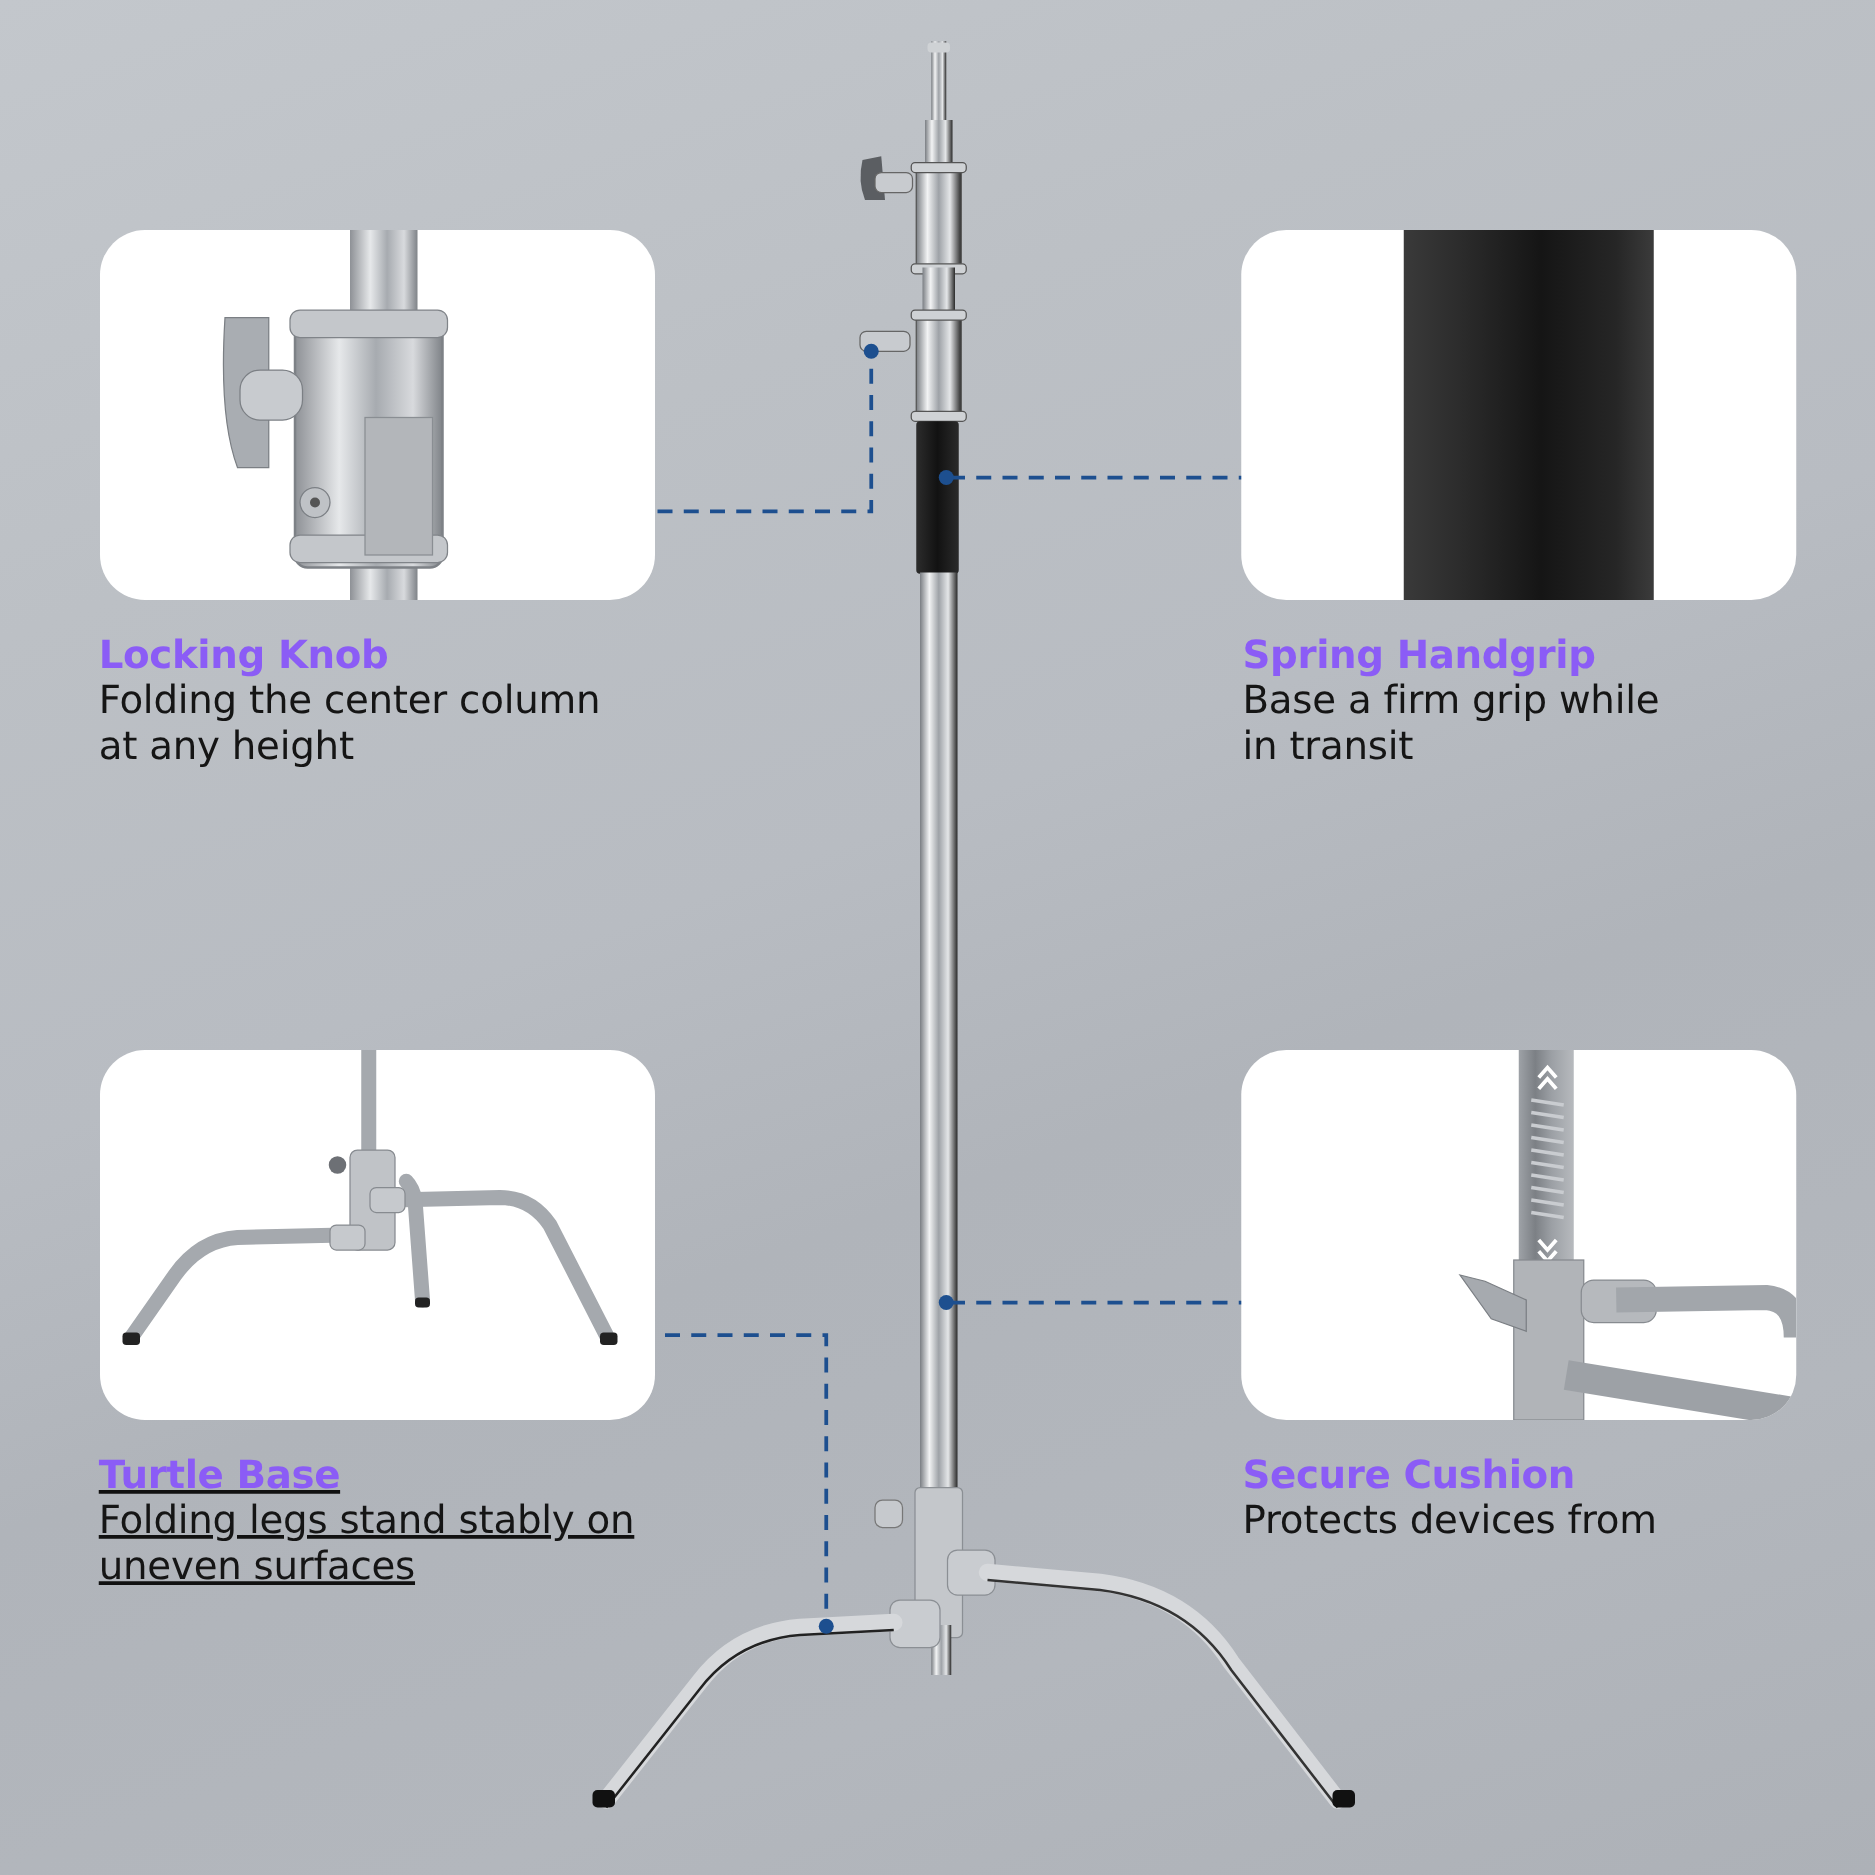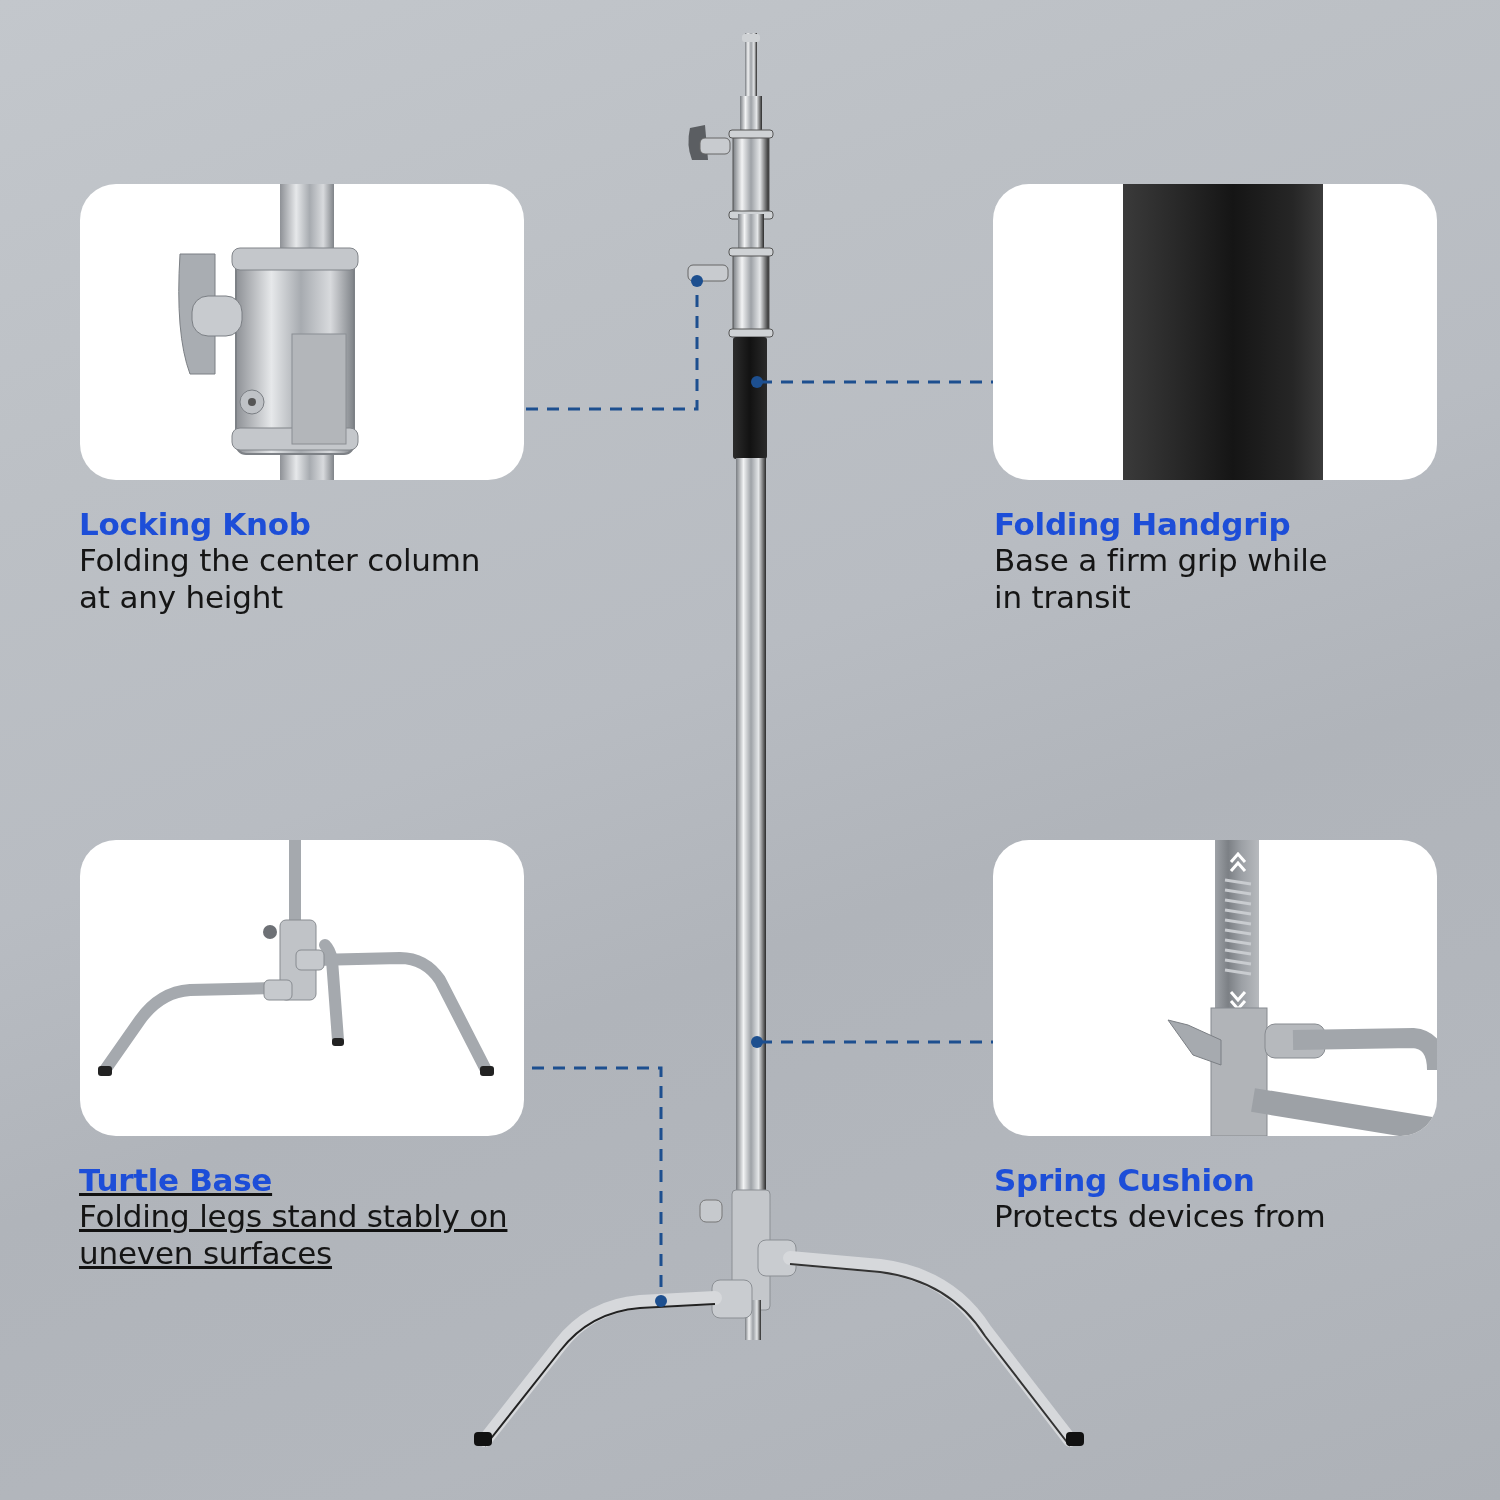--- a/index.html
+++ b/index.html
@@ -8,21 +8,21 @@
       background: linear-gradient(160deg, #c3c7cc 0%, #bcc0c5 25%, #b8bcc2 45%, #b0b4ba 60%, #b3b7bd 80%, #adb1b7 100%);
       font-family: "DejaVu Sans", "Liberation Sans", sans-serif;
       color: #111;
     }
     .card {
       position: absolute; width: 444px; height: 296px;
       background: #ffffff; border-radius: 36px; overflow: hidden;
     }
     .caption { position: absolute; width: 470px; }
     .caption .title {
-      font-weight: bold; font-size: 31px; line-height: 36px; letter-spacing: -0.3px; color: #1d4ed8;
+      font-weight: bold; font-size: 31px; line-height: 36px; letter-spacing: -0.3px; color: #8b5cf6;
     }
     .caption .desc {
       font-size: 31px; line-height: 37px; color: #151515; letter-spacing: -0.2px;
     }
     svg.overlay { position: absolute; left: 0; top: 0; }
   </style>
 </head>
 <body>
 
 <div class="card" style="left:80px; top:184px;">
@@ -109,33 +109,33 @@
   </svg>
 </div>
 
 <div class="caption" style="left:79px; top:506px;">
   <div class="title">Locking Knob</div>
   <div class="desc">Folding the center column</div>
   <div class="desc">at any height</div>
 </div>
 
 <div class="caption" style="left:994px; top:506px;">
-  <div class="title">Folding Handgrip</div>
+  <div class="title">Spring Handgrip</div>
   <div class="desc">Base a firm grip while</div>
   <div class="desc">in transit</div>
 </div>
 
 <div class="caption" style="left:79px; top:1162px;text-decoration:underline;">
   <div class="title">Turtle Base</div>
   <div class="desc">Folding legs stand stably on</div>
   <div class="desc">uneven surfaces</div>
 </div>
 
 <div class="caption" style="left:994px; top:1162px;">
-  <div class="title">Spring Cushion</div>
+  <div class="title">Secure Cushion</div>
   <div class="desc">Protects devices from</div>
 </div>
 
 <svg class="overlay" width="1500" height="1500">
   <defs>
     <linearGradient id="poleG" x1="0" x2="1" y1="0" y2="0">
       <stop offset="0" stop-color="#7a7e83"></stop>
       <stop offset="0.25" stop-color="#f2f3f4"></stop>
       <stop offset="0.5" stop-color="#9ea2a7"></stop>
       <stop offset="0.75" stop-color="#e4e6e8"></stop>

